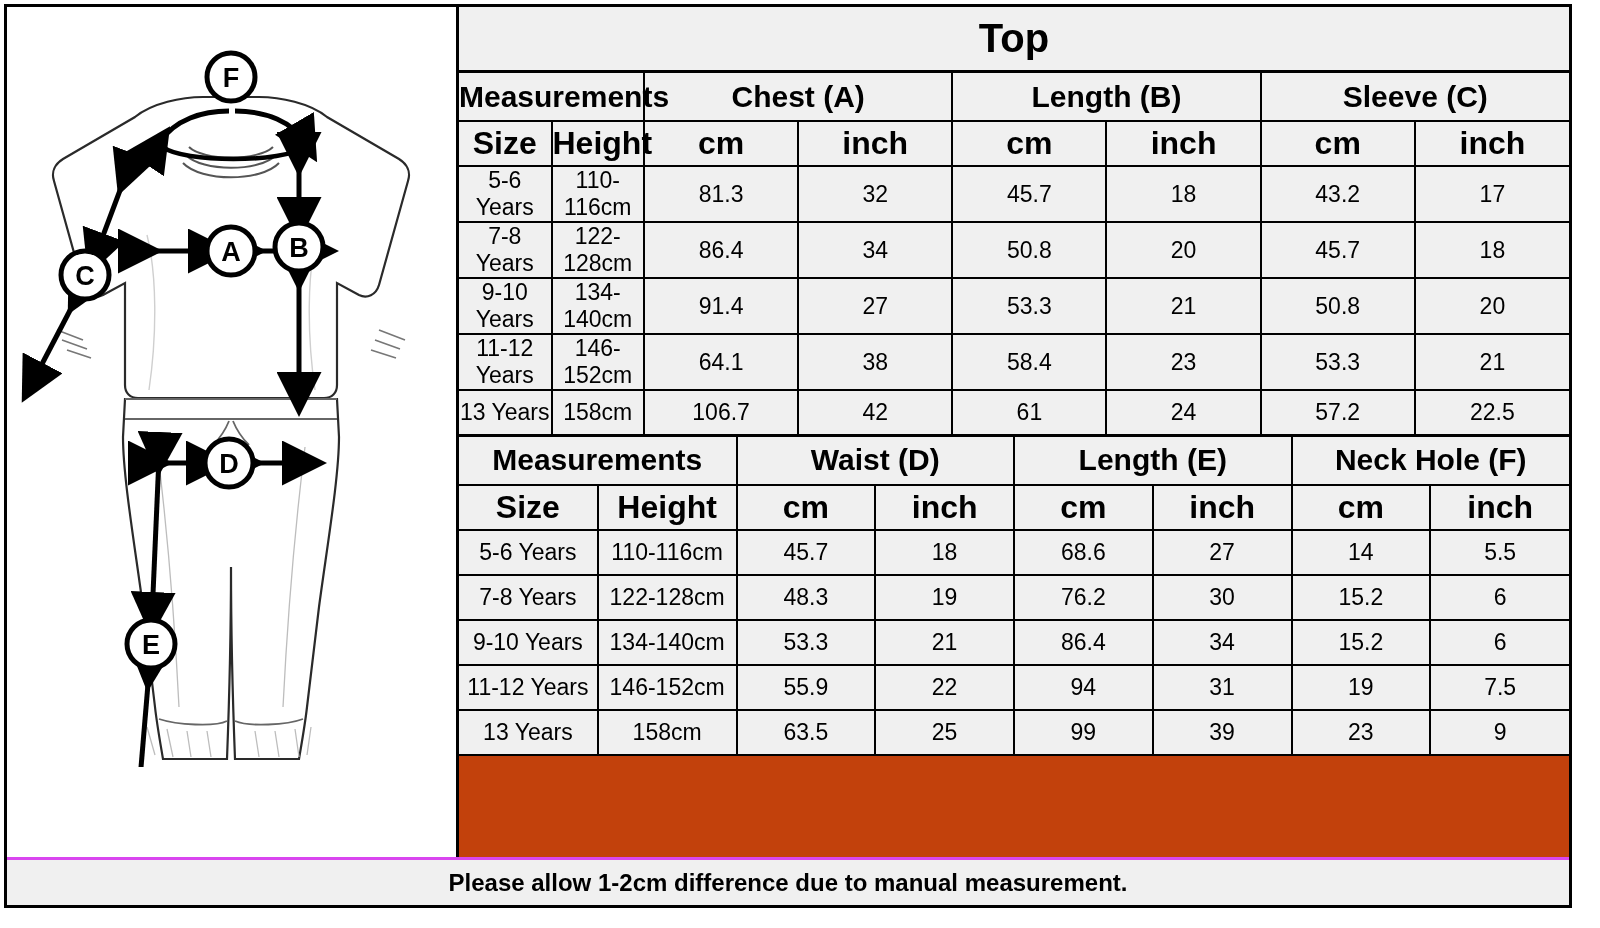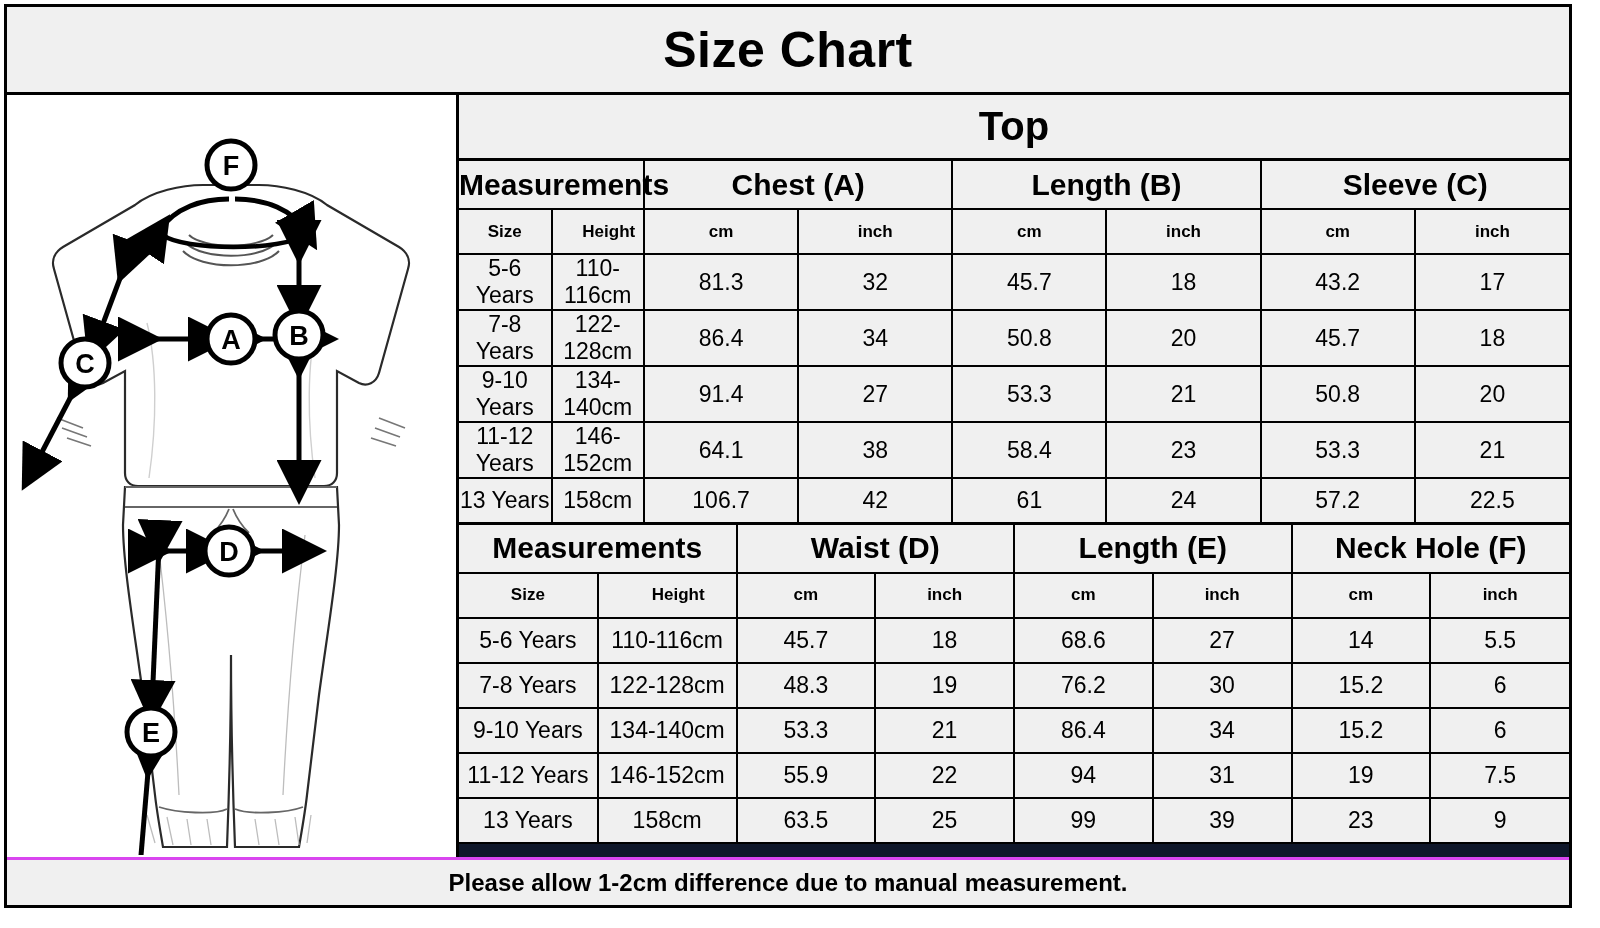--- a/index.html
+++ b/index.html
@@ -51,21 +51,21 @@
     box-sizing: border-box;
     background: #ffffff;
     position: relative;
   }
   .illus svg { display: block; }
   .tables {
     flex: 1;
     display: flex;
     flex-direction: column;
     min-width: 0;
-    background: #0f172a;
+    background: #c2410c;
   }
   .section-title {
     height: 66px;
     display: flex;
     align-items: center;
     justify-content: center;
     font-size: 40px;
     font-weight: bold;
     border-bottom: 3px solid #000000;
     box-sizing: border-box;
@@ -87,33 +87,33 @@
     height: 45px;
     box-sizing: border-box;
     background: #f0f0f0;
   }
   table td:last-child, table th:last-child { border-right: none; }
   tr.head-1 th {
     font-size: 30px;
     height: 48px;
   }
   tr.head-2 th {
-    font-size: 17px;
+    font-size: 32px;
     height: 45px;
   }
   tbody td {
     font-weight: normal;
     font-size: 23px;
   }
   tbody td.size-cell, tbody td.height-cell {
     font-weight: normal;
     margin-top: 21px;
   }
   .col-size { width: 185px; }
-  .col-height { width: 180px; padding-left: 22px; }
+  .col-height { width: 180px; }
   .col-m { width: 139px; }
   .spacer-row td {
     border-bottom: 3px solid #000000;
   }
   .footer {
     height: 48px;
     border-top: 3px solid #d946ef;
     display: flex;
     align-items: center;
     justify-content: center;
@@ -129,23 +129,20 @@
     font-size: 27px;
     font-weight: bold;
     font-family: "Liberation Sans", sans-serif;
   }
 </style>
 </head>
 <body>
 
 <div class="chart">
 
-  <div class="title-bar">
-    <div class="title">Size Chart</div>
-  </div>
 
   <div class="body-row">
 
     <div class="illus">
       <svg width="449" height="760" viewBox="0 0 449 760">
 
         <g fill="#ffffff" stroke="#2a2a2a" stroke-width="2.2">
           <path d="M128,62 C145,48 175,42 196,42 L252,42 C273,42 303,48 320,62
                    L392,104 C400,109 404,117 401,126 L372,230
                    C369,240 360,244 352,240 L330,228 L330,330

